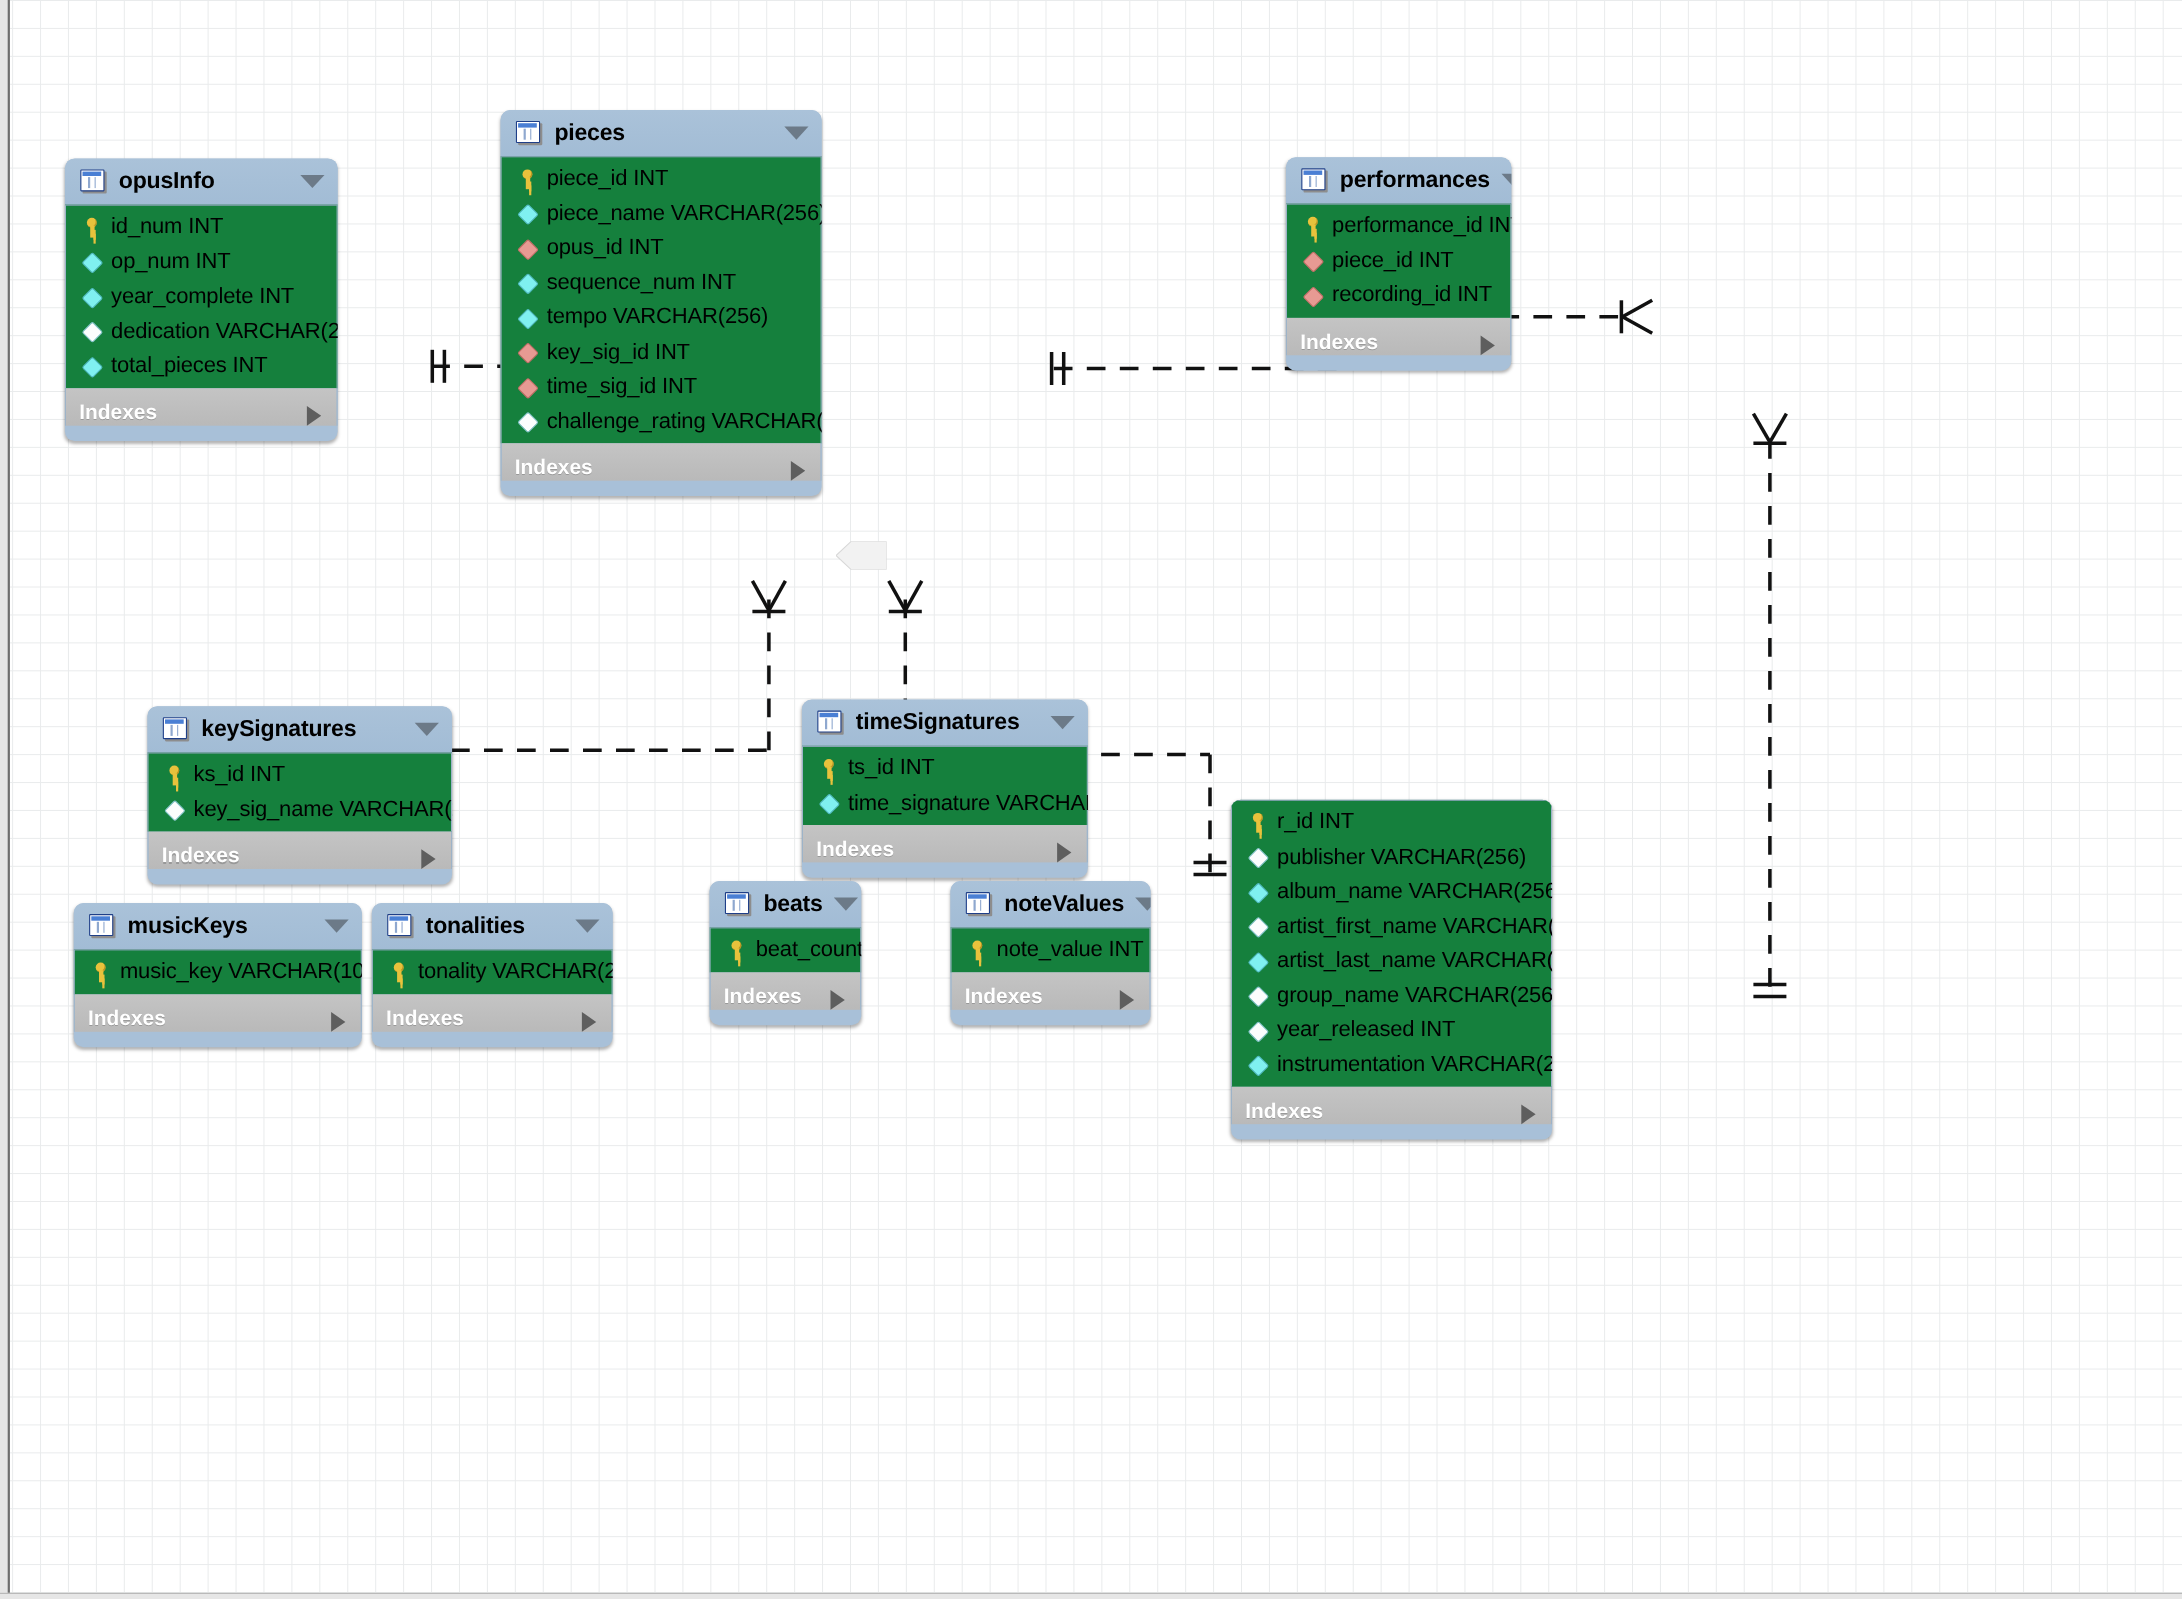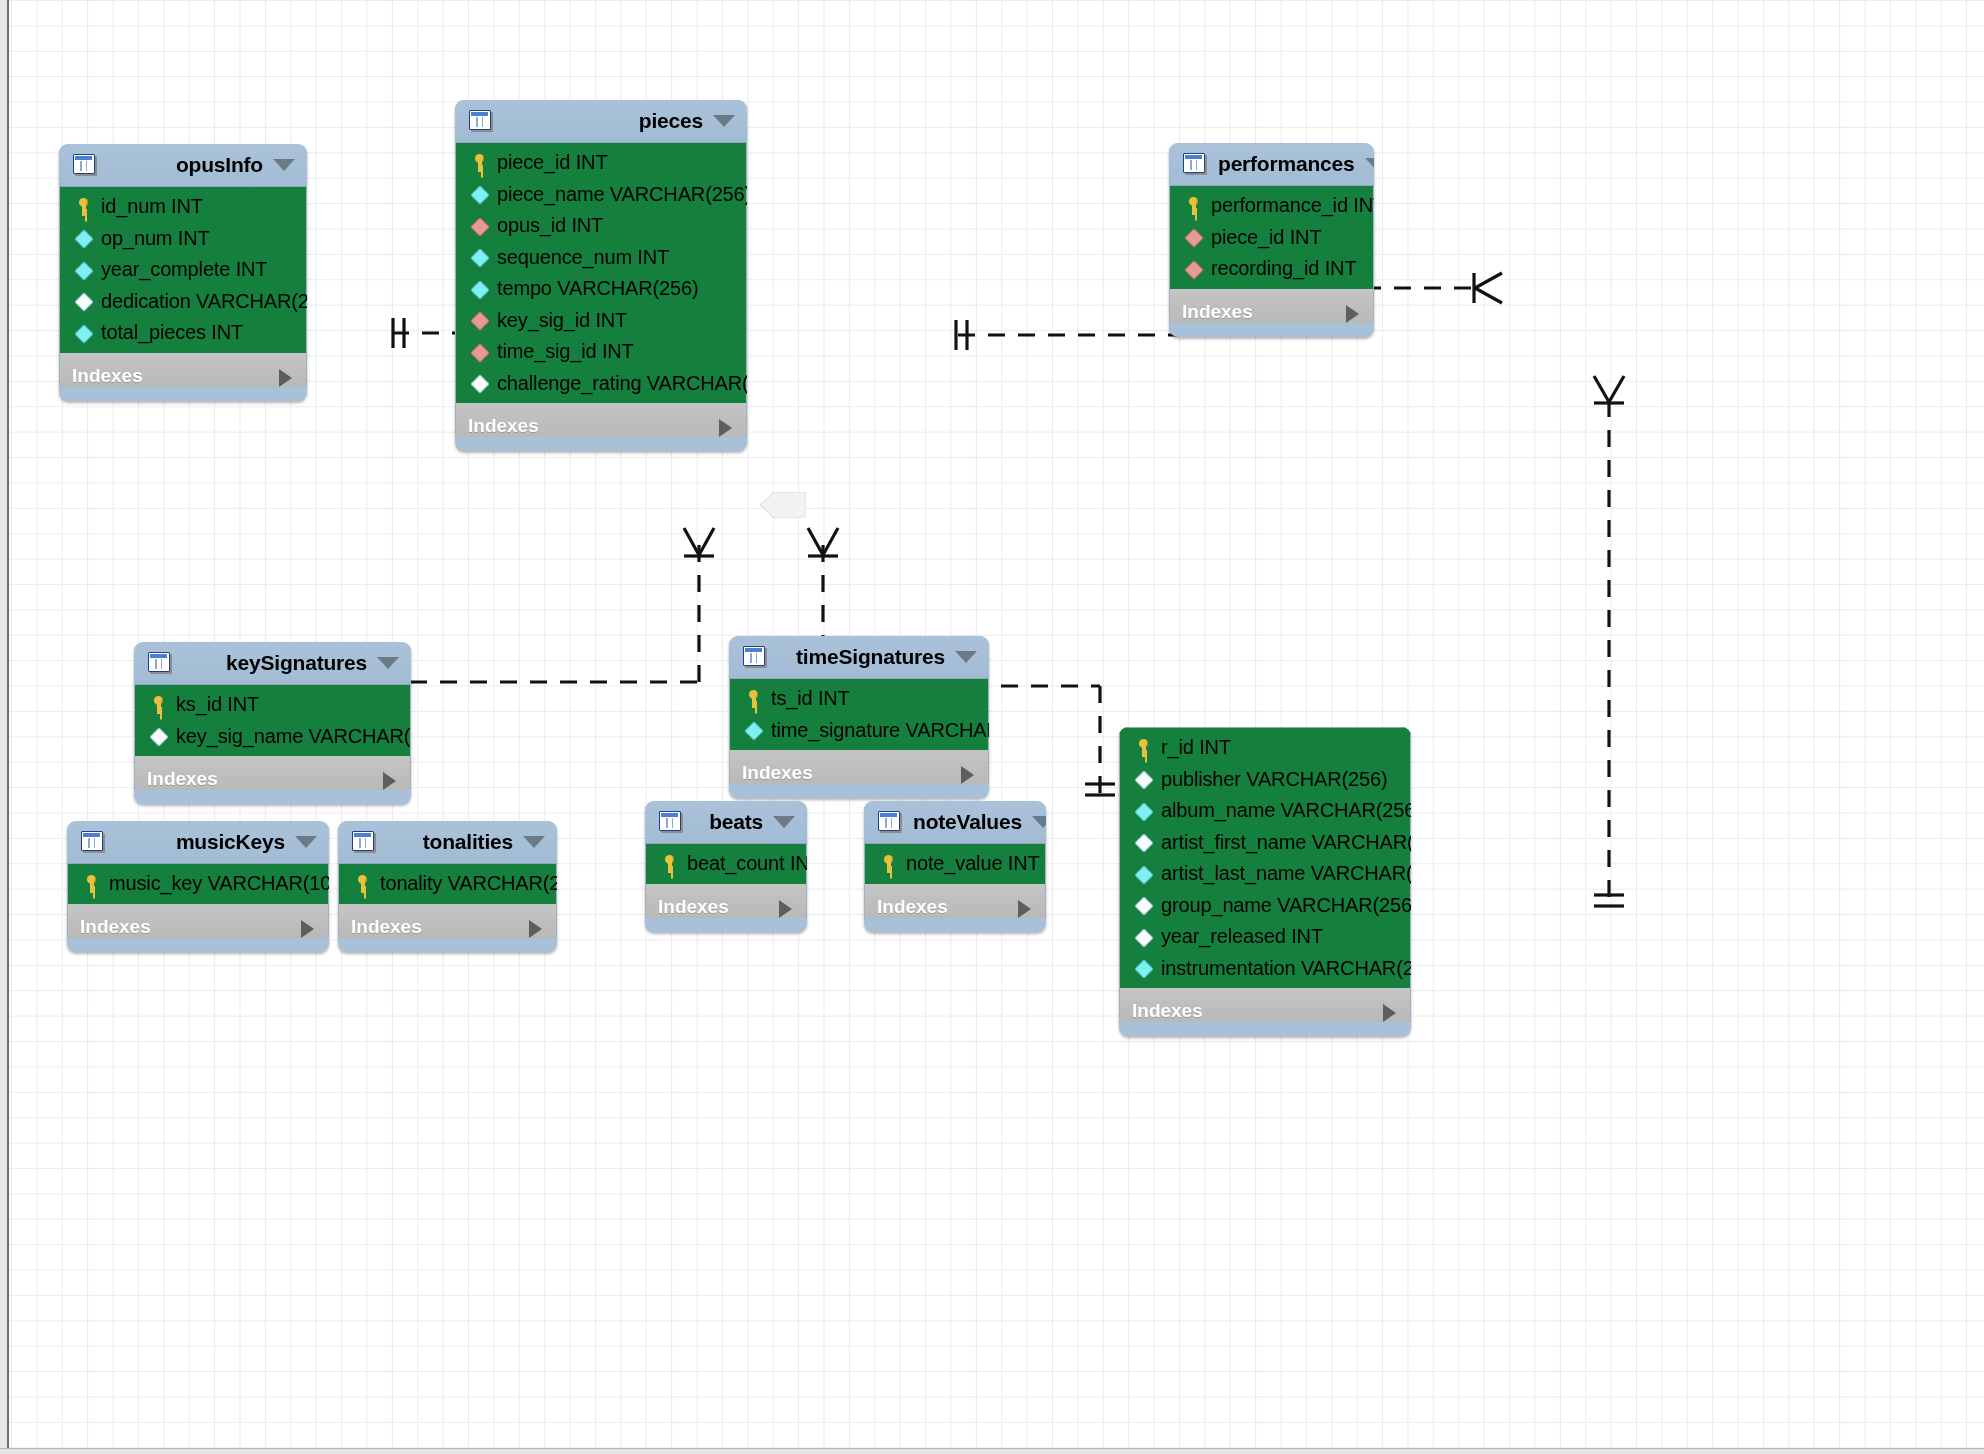--- a/index.html
+++ b/index.html
@@ -45,21 +45,20 @@
     overflow: hidden;
   }
   .tbl-head {
     height: 42px;
     display: flex;
     align-items: center;
     padding: 0 12px 0 14px;
     background: linear-gradient(to bottom, #aac2d9 0%, #a2bcd5 100%);
     border-top-left-radius: 9px;
     border-top-right-radius: 9px;
-    text-align: right;
   }
   .tbl-icon {
     width: 24px; height: 22px;
     flex: 0 0 auto;
     margin-right: 11px;
     position: relative;
   }
   .tbl-icon .sh {
     position:absolute; left:2px; top:2px; width:22px; height:20px;
     background:#8d8d8d; border-radius:1px;
@@ -463,21 +462,21 @@
           <div class="col">
             <span class="ico key"></span>
             <span class="col-label">tonality VARCHAR(256)</span>
           </div>
         </div>
         <div class="tbl-indexes">
           <span class="idx-label">Indexes</span>
           <span class="idx-arrow"></span>
         </div>
       </div>
-      <div class="tbl" style="left: 645px; top: 801px; width: 162px;">
+      <div class="tbl" style="left: 645px; top: 801px; width: 138px;">
         <div class="tbl-head">
           <span class="tbl-icon">
             <span class="sh"></span>
             <span class="bd"></span>
             <span class="cap"></span>
             <span class="c1"></span>
             <span class="c2"></span>
           </span>
           <span class="tbl-title">beats</span>
           <span class="caret"></span>

